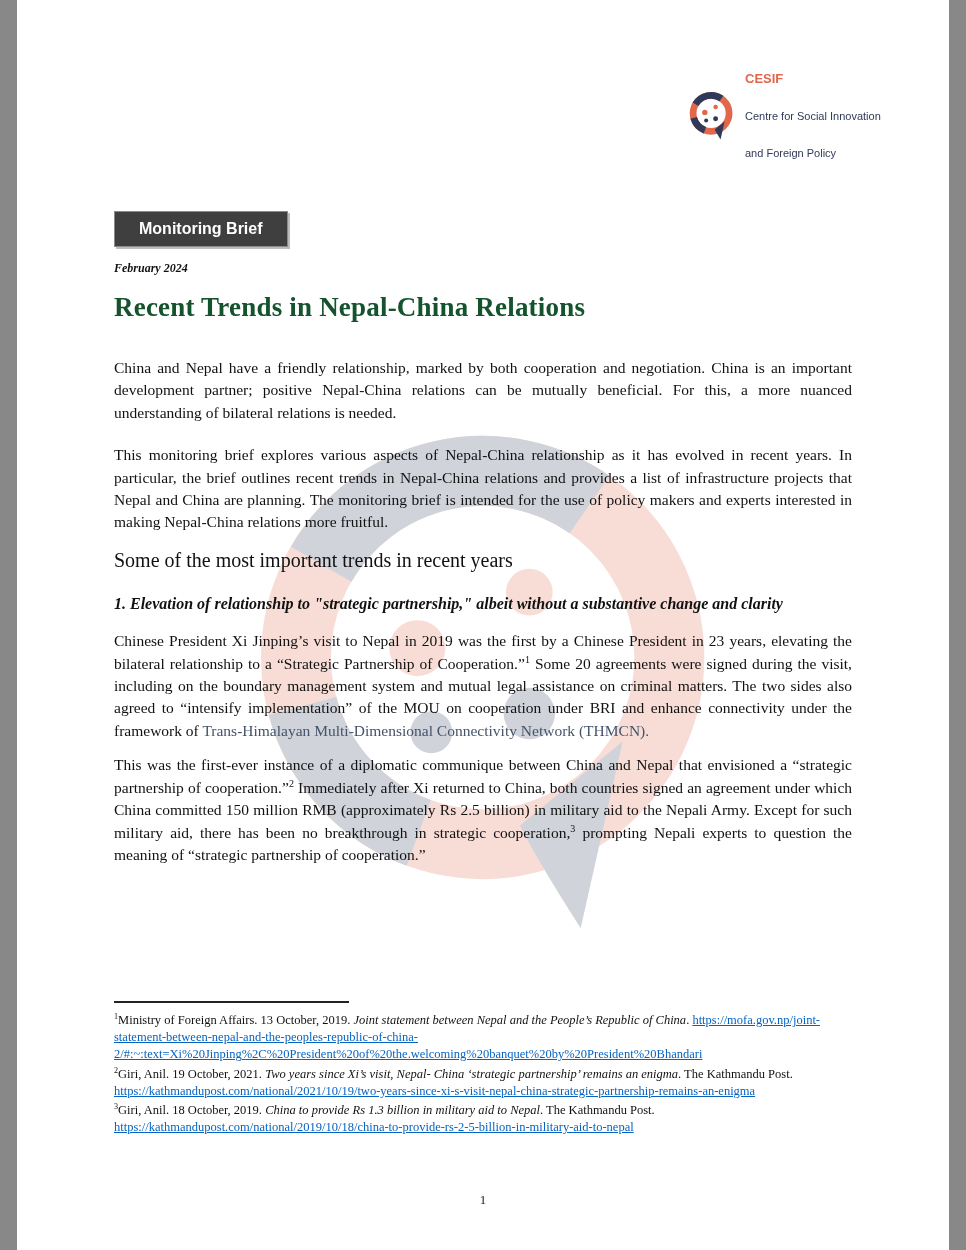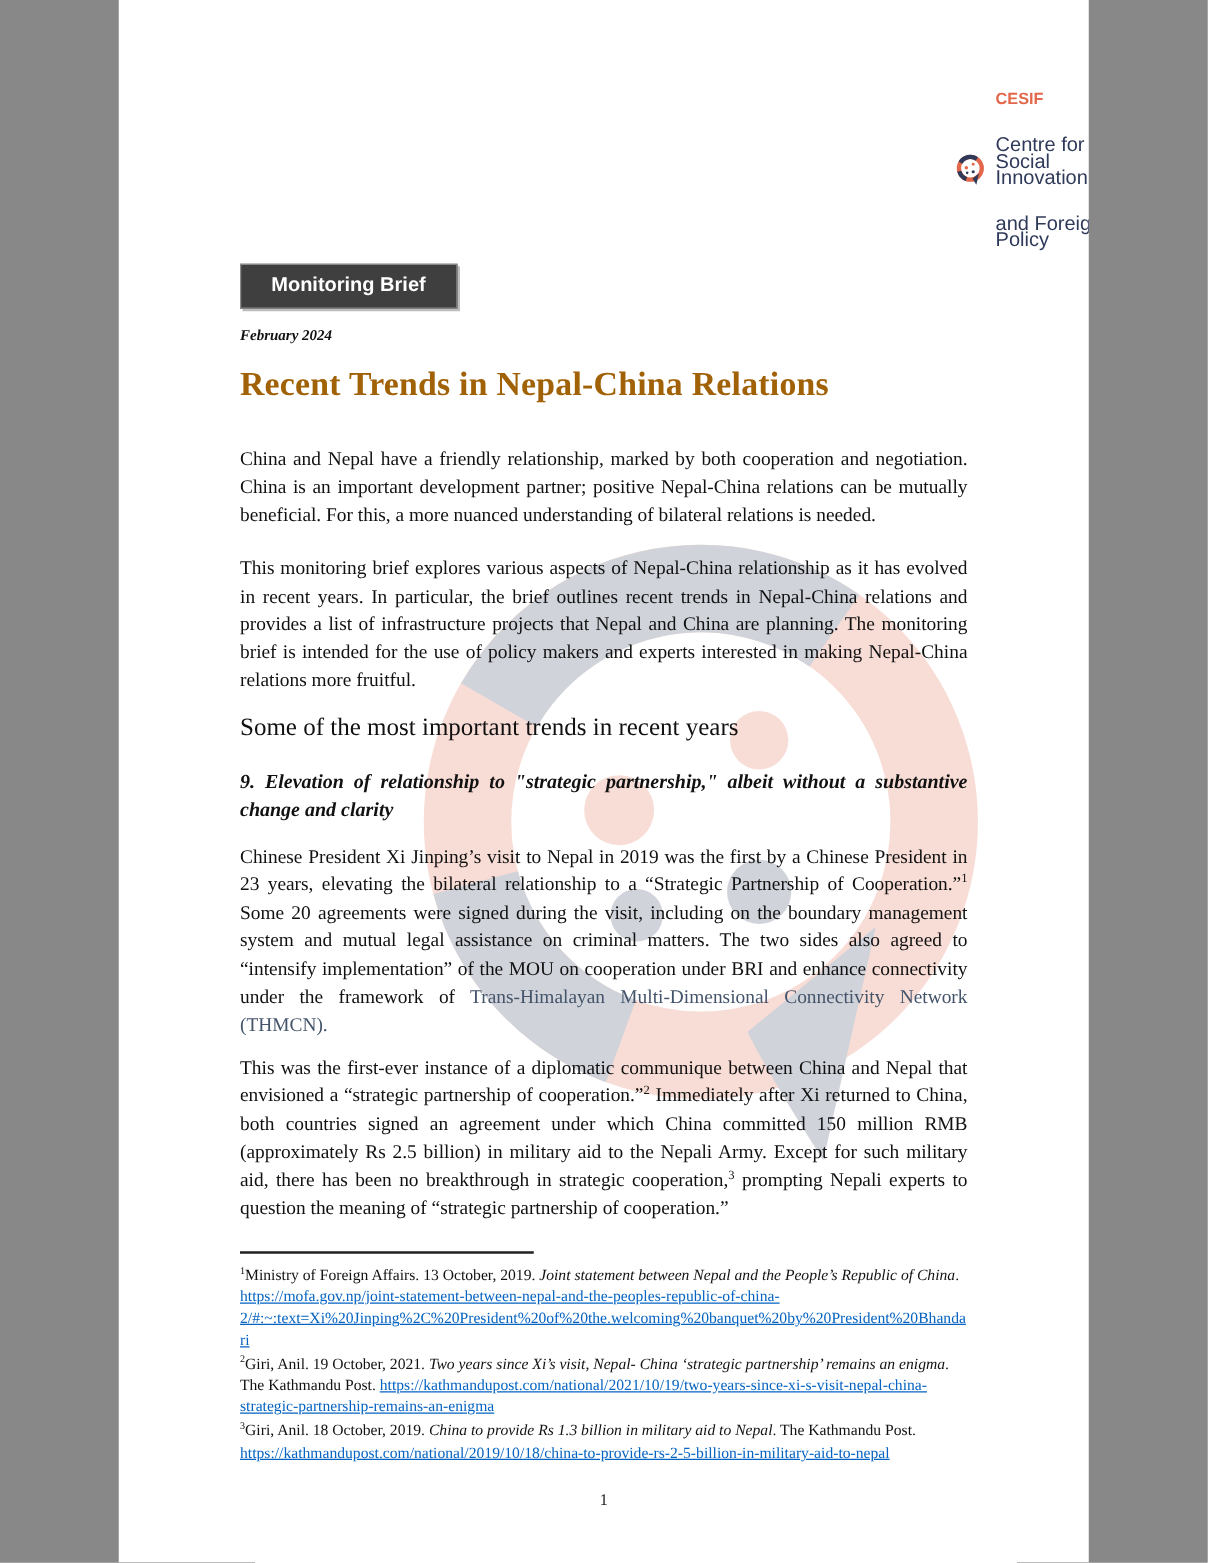--- a/index.html
+++ b/index.html
@@ -1,34 +1,34 @@
 <!DOCTYPE html>
 <html><head>
 <meta charset="utf-8">
 <style>
   html,body{margin:0;padding:0;background:#888;}
   .page{
     position:relative;
-    width:776px;height:1250px;
+    width:932px;height:1250px;
     margin:0 auto;
     background:#ffffff;
     overflow:hidden;
     font-family:"Liberation Serif", serif;
     color:#111;
   }
   
   .logo{
     position:absolute;top:72px;left:668px;
     display:flex;align-items:center;gap:6px;
     z-index:2;
   }
   .logo svg{display:block;}
   .logo-text{font-family:"Liberation Sans", sans-serif;line-height:13px;}
   .logo-acronym{color:#E2674B;font-weight:bold;font-size:13px;line-height:14px;}
-  .logo-line{color:#2F3A5A;font-size:16px;margin-top:24px;}
+  .logo-line{color:#2F3A5A;font-size:11px;margin-top:24px;}
   
   .watermark{
     position:absolute;left:195px;top:398px;
     width:560px;height:575px;
     opacity:0.22;
     z-index:0;
     pointer-events:none;
   }
   .watermark svg{width:100%;height:100%;}
   
@@ -45,21 +45,21 @@
     font-family:"Liberation Sans", sans-serif;
     font-weight:bold;font-size:16px;
     padding:8px 24px;
   }
   .date{
     margin:14px 0 0 0;
     font-size:12px;font-weight:bold;font-style:italic;
   }
   h1.title{
     margin:16px 0 0 0;
-    font-size:27px;font-weight:bold;color:#a16207;
+    font-size:27px;font-weight:bold;color:#14532d;
     letter-spacing:0.2px;
   }
   p.body{
     margin:0;
     font-size:15.5px;line-height:22.4px;
     text-align:justify;
   }
   .mt-p1{margin-top:34px !important;}
   .mt-p2{margin-top:20px !important;}
   .mt-p3{margin-top:15px !important;}
@@ -143,21 +143,21 @@
     </div>
 
     <p class="date">February 2024</p>
 
     <h1 class="title">Recent Trends in Nepal-China Relations</h1>
 
     <p class="body mt-p1"><span class="seg-normal">China and Nepal have a friendly relationship, marked by both cooperation and negotiation. China is an important development partner; positive Nepal-China relations can be mutually beneficial. For this, a more nuanced understanding of bilateral relations is needed.</span></p>
     <p class="body mt-p2"><span class="seg-normal">This monitoring brief explores various aspects of Nepal-China relationship as it has evolved in recent years. In particular, the brief outlines recent trends in Nepal-China relations and provides a list of infrastructure projects that Nepal and China are planning. The monitoring brief is intended for the use of policy makers and experts interested in making Nepal-China relations more fruitful.</span></p>
 
     <h2 class="sec">Some of the most important trends in recent years</h2>
-    <h3 class="subsec">9. Elevation of relationship to "strategic partnership," albeit without a substantive change and clarity</h3>
+    <h3 class="subsec">1. Elevation of relationship to "strategic partnership," albeit without a substantive change and clarity</h3>
 
     <p class="body mt-p3"><span class="seg-normal">Chinese President Xi Jinping’s visit to Nepal in 2019 was the first by a Chinese President in 23 years, elevating the bilateral relationship to a “Strategic Partnership of Cooperation.”</span><sup class="seg-sup">1</sup><span class="seg-normal"> Some 20 agreements were signed during the visit, including on the boundary management system and mutual legal assistance on criminal matters. The two sides also agreed to “intensify implementation” of the MOU on cooperation under BRI and enhance connectivity under the framework of </span><span class="seg-accent">Trans-Himalayan Multi-Dimensional Connectivity Network (THMCN).</span></p>
     <p class="body mt-p4"><span class="seg-normal">This was the first-ever instance of a diplomatic communique between China and Nepal that envisioned a “strategic partnership of cooperation.”</span><sup class="seg-sup">2</sup><span class="seg-normal"> Immediately after Xi returned to China, both countries signed an agreement under which China committed 150 million RMB (approximately Rs 2.5 billion) in military aid to the Nepali Army. Except for such military aid, there has been no breakthrough in strategic cooperation,</span><sup class="seg-sup">3</sup><span class="seg-normal"> prompting Nepali experts to question the meaning of “strategic partnership of cooperation.”</span></p>
   </main>
 
   <footer class="footnotes">
     <div class="fn-sep"></div>
     <p class="fn"><sup class="seg-sup">1</sup><span class="seg-normal">Ministry of Foreign Affairs. 13 October, 2019. </span><span class="seg-italic">Joint statement between Nepal and the People’s Republic of China</span><span class="seg-normal">. </span><a class="seg-link" href="#">https://mofa.gov.np/joint-statement-between-nepal-and-the-peoples-republic-of-china-2/#:~:text=Xi%20Jinping%2C%20President%20of%20the.welcoming%20banquet%20by%20President%20Bhandari</a></p>
     <p class="fn"><sup class="seg-sup">2</sup><span class="seg-normal">Giri, Anil. 19 October, 2021. </span><span class="seg-italic">Two years since Xi’s visit, Nepal- China ‘strategic partnership’ remains an enigma</span><span class="seg-normal">. The Kathmandu Post. </span><a class="seg-link" href="#">https://kathmandupost.com/national/2021/10/19/two-years-since-xi-s-visit-nepal-china-strategic-partnership-remains-an-enigma</a></p>
     <p class="fn"><sup class="seg-sup">3</sup><span class="seg-normal">Giri, Anil. 18 October, 2019. </span><span class="seg-italic">China to provide Rs 1.3 billion in military aid to Nepal</span><span class="seg-normal">. The Kathmandu Post. </span><a class="seg-link" href="#">https://kathmandupost.com/national/2019/10/18/china-to-provide-rs-2-5-billion-in-military-aid-to-nepal</a></p>

